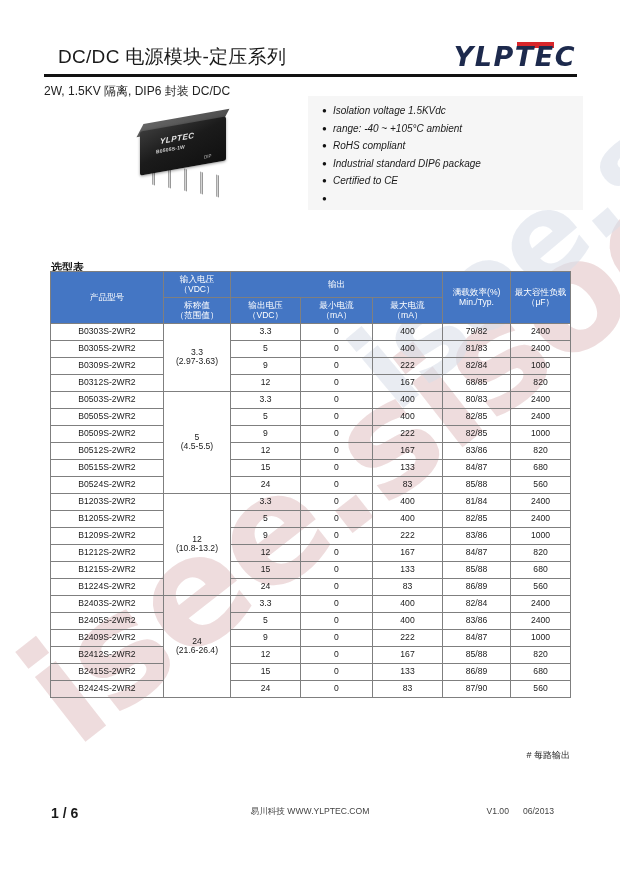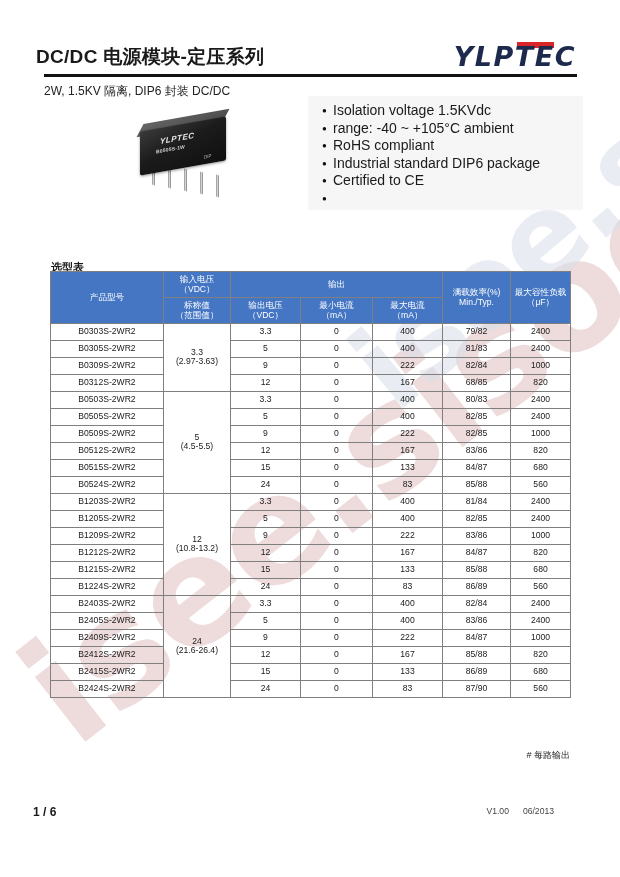--- a/index.html
+++ b/index.html
@@ -25,22 +25,22 @@
     opacity:.72;
     white-space:nowrap;
     letter-spacing:-2px;
   }
   .wm-a { left:-10px; top:640px; font-size:150px; transform:rotate(-38deg); transform-origin:left top; }
   .wm-b { left:325px; top:330px; font-size:118px; transform:rotate(-40deg); transform-origin:left top; color:#d8dee9; opacity:.55; }
 
   
   .hdr { position:absolute; left:0; top:0; width:620px; }
   .title {
-    position:absolute; left:36px; top:44px;
-    font-size:19px; font-weight:700; color:#1a1a1a;
+    position:absolute; left:58px; top:44px;
+    font-size:19px; font-weight:400; color:#1a1a1a;
     letter-spacing:.3px;
   }
   .logo {
     position:absolute; right:44px; top:41px;
     font-size:27px; font-weight:800; font-style:italic;
     color:#1d2a4d; letter-spacing:1.5px;
     font-family:"DejaVu Sans",sans-serif;
   }
   .logo-bar {
     position:absolute; right:66px; top:42px;
@@ -96,21 +96,21 @@
   .feat-panel {
     position:absolute; left:308px; top:96px; width:275px; height:114px;
     background:#f6f6f6;
   }
   .feat-list { position:absolute; left:322px; top:102px; width:262px; }
   .feat-row { display:flex; align-items:flex-start; height:17.5px; }
   .feat-dot {
     width:11px; flex:0 0 11px; line-height:17.5px;
     font-size:8px; color:#111; text-align:left;
   }
-  .feat-txt { font-size:14px; color:#1a1a1a; line-height:17.5px; }
+  .feat-txt { font-size:10px; color:#1a1a1a; line-height:17.5px;font-style:italic; }
 
   
   .tbl-label {
     position:absolute; left:51px; top:260px;
     font-size:11px; font-weight:700; color:#1a1a1a;
   }
   table.sel {
     position:absolute; left:50px; top:271px;
     width:520px; border-collapse:collapse;
     table-layout:fixed;
@@ -132,21 +132,21 @@
   .c0{width:113px;} .c1{width:67px;} .c2{width:70px;}
   .c3{width:72px;} .c4{width:70px;} .c5{width:68px;} .c6{width:60px;}
 
   .tbl-note {
     position:absolute; right:50px; top:749px;
     font-size:9px; color:#1a1a1a;
   }
 
   
   .footer { position:absolute; left:0; top:805px; width:620px; height:24px; }
-  .f-page { position:absolute; left:33px; top:0; font-size:12px; font-weight:700; color:#1a1a1a; }
+  .f-page { position:absolute; left:51px; top:0; font-size:14px; font-weight:700; color:#1a1a1a; }
   .f-mid  { position:absolute; left:0; top:1px; width:620px; text-align:center; font-size:8.6px; color:#444; }
   .f-ver  { position:absolute; right:66px; top:1px; font-size:8.6px; color:#444;margin-left:22px; }
   .f-ver span.d { margin-left:14px; }
   .content { position:relative; z-index:10; }
 </style>
 </head>
 <body>
 
 <div class="page">
 
@@ -450,19 +450,20 @@
             <td>87/90</td>
             <td>560</td>
           </tr>
         </tbody>
     </table>
 
     <div class="tbl-note">#  每路输出</div>
 
     <div class="footer">
       <div class="f-page">1 / 6</div>
+      <div class="f-mid">易川科技 WWW.YLPTEC.COM</div>
       <div class="f-ver">
         <span>V1.00</span><span class="d">06/2013</span>
       </div>
     </div>
 
   </div>
 </div>
 
 </body></html>

